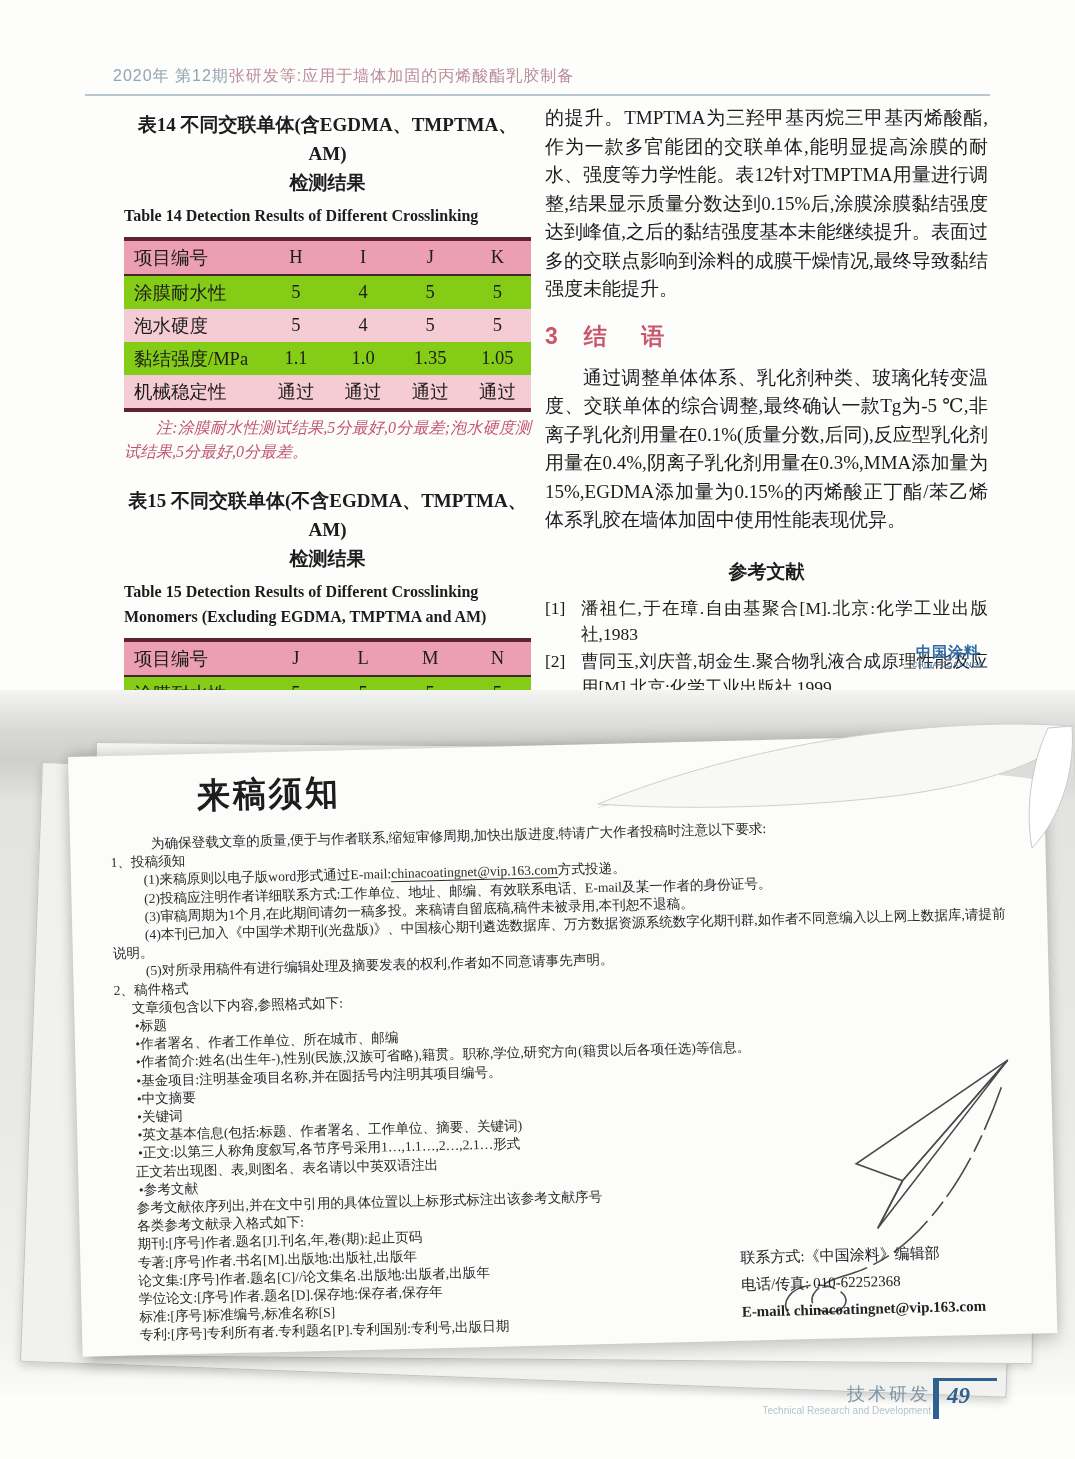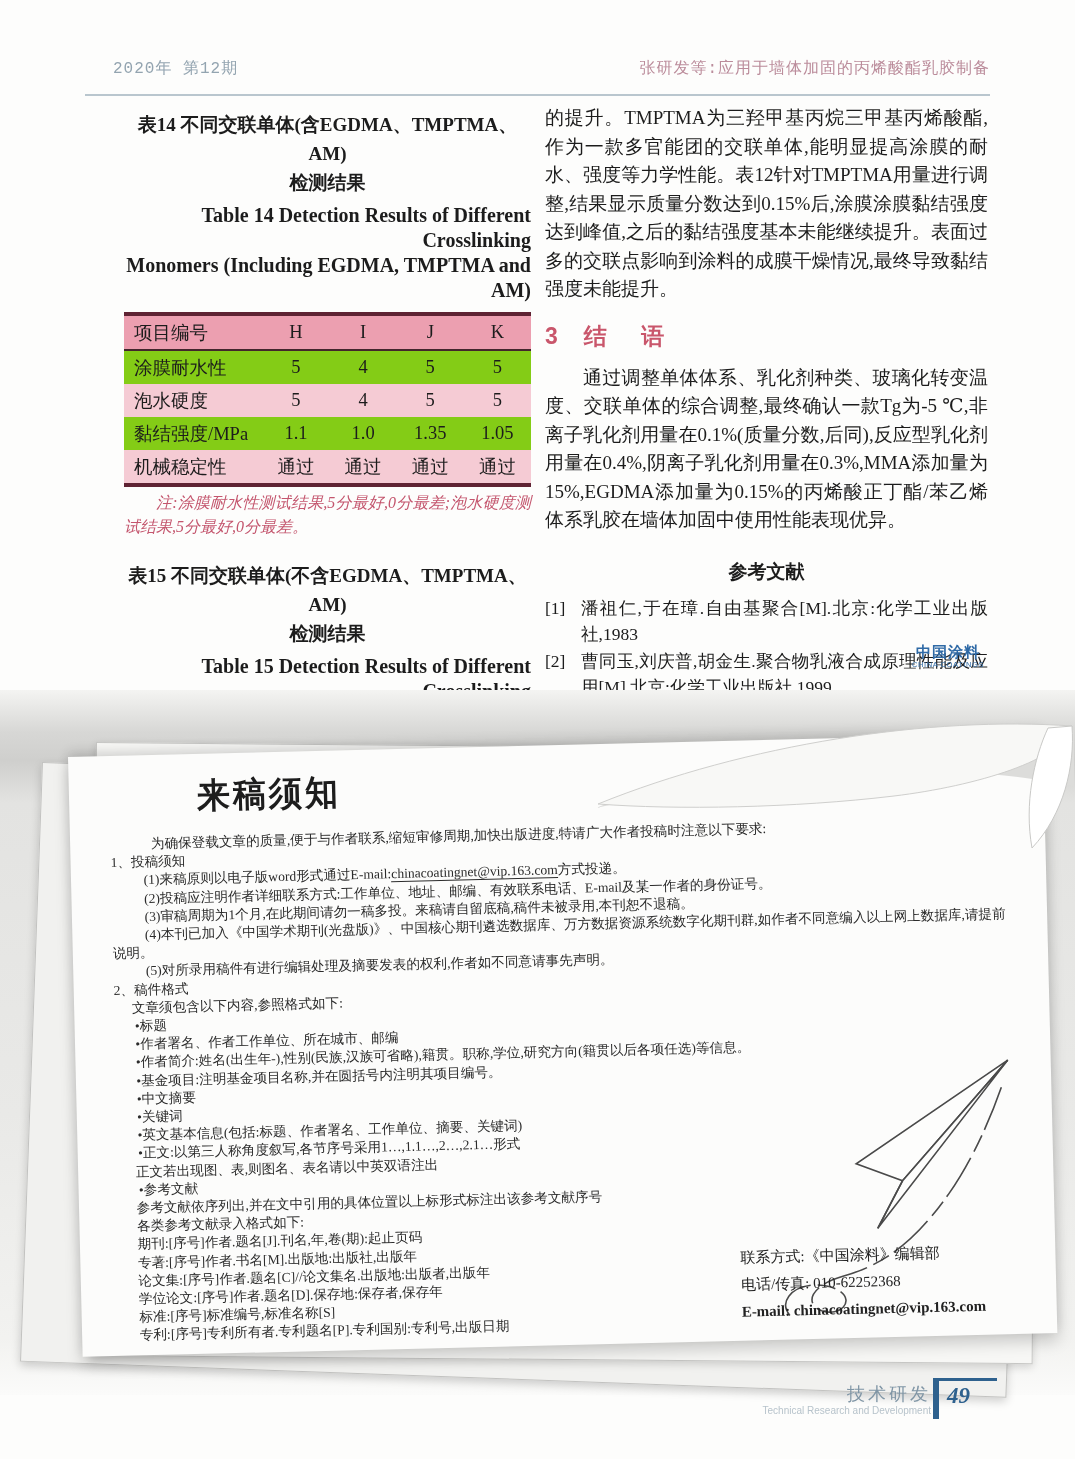--- a/index.html
+++ b/index.html
@@ -1,30 +1,30 @@
 <!DOCTYPE html>
 <html><head>
 <meta charset="utf-8">
 <style>
   html,body{margin:0;padding:0;}
   body{background:#ffffff;}
   #page{position:relative;width:1075px;height:1459px;background:#fdfdfc;overflow:hidden;
         font-family:"Liberation Serif","DejaVu Serif",serif;color:#1c1c1c;}
 
   
-  .hdr{position:absolute;left:85px;top:58px;width:905px;display:flex;justify-content:space-between;
-       font-family:Liberation Mono, monospace;font-size:16px;letter-spacing:1px;}
+  .hdr{position:absolute;left:85px;top:66px;width:905px;display:flex;
+       font-family:Liberation Sans, sans-serif;font-size:16px;letter-spacing:1px;}
   .hdr-left{color:#93a4b0;padding-left:28px;}
   .hdr-right{color:#bb8c9b;}
   .hdr-rule{position:absolute;left:85px;top:94px;width:905px;height:0;border-top:2px solid #b9c6ce;}
 
   
   .col-left{position:absolute;left:124px;top:110px;width:407px;}
   .tbl-title-zh{text-align:center;font-weight:bold;font-size:19px;line-height:29px;}
-  .tbl-title-en{text-align:right;font-weight:bold;font-size:20px;line-height:25px;margin:6px 0 9px;}
+  .tbl-title-en{text-align:left;font-weight:bold;font-size:16px;line-height:25px;margin:6px 0 9px;}
   table.dtable{width:100%;border-collapse:collapse;font-size:18.5px;
                border-top:4px solid #5f2333;border-bottom:4px solid #5f2333;}
   table.dtable td{padding:4px 0;text-align:center;width:16.5%;}
   table.dtable td:first-child{text-align:left;padding-left:10px;width:34%;}
   tr.hrow td{background:#ec9fb0;border-bottom:2px solid #43262c;}
   tr.prow td{background:#f5cbd4;}
   tr.wrow td{background:#84cc16;margin-top:36px;}
   .note{color:#c4566e;font-size:16px;line-height:24px;font-style:italic;text-indent:2em;
         margin-top:4px;text-align:justify;}
   .tbl-gap{height:22px;}
@@ -93,21 +93,20 @@
   </div>
   <div class="hdr-rule"></div>
 
   <div class="col-left">
     <div class="tbl-title-zh">
       <div>表14  不同交联单体(含EGDMA、TMPTMA、AM)</div>
       <div>检测结果</div>
     </div>
     <div class="tbl-title-en">
       <div>Table 14   Detection Results of Different Crosslinking</div>
-      <div>Monomers (Including EGDMA, TMPTMA and AM)</div>
     </div>
     <table class="dtable">
       <tbody>
           <tr class="hrow">
             <td>项目编号</td>
             <td>H</td>
             <td>I</td>
             <td>J</td>
             <td>K</td>
           </tr>

